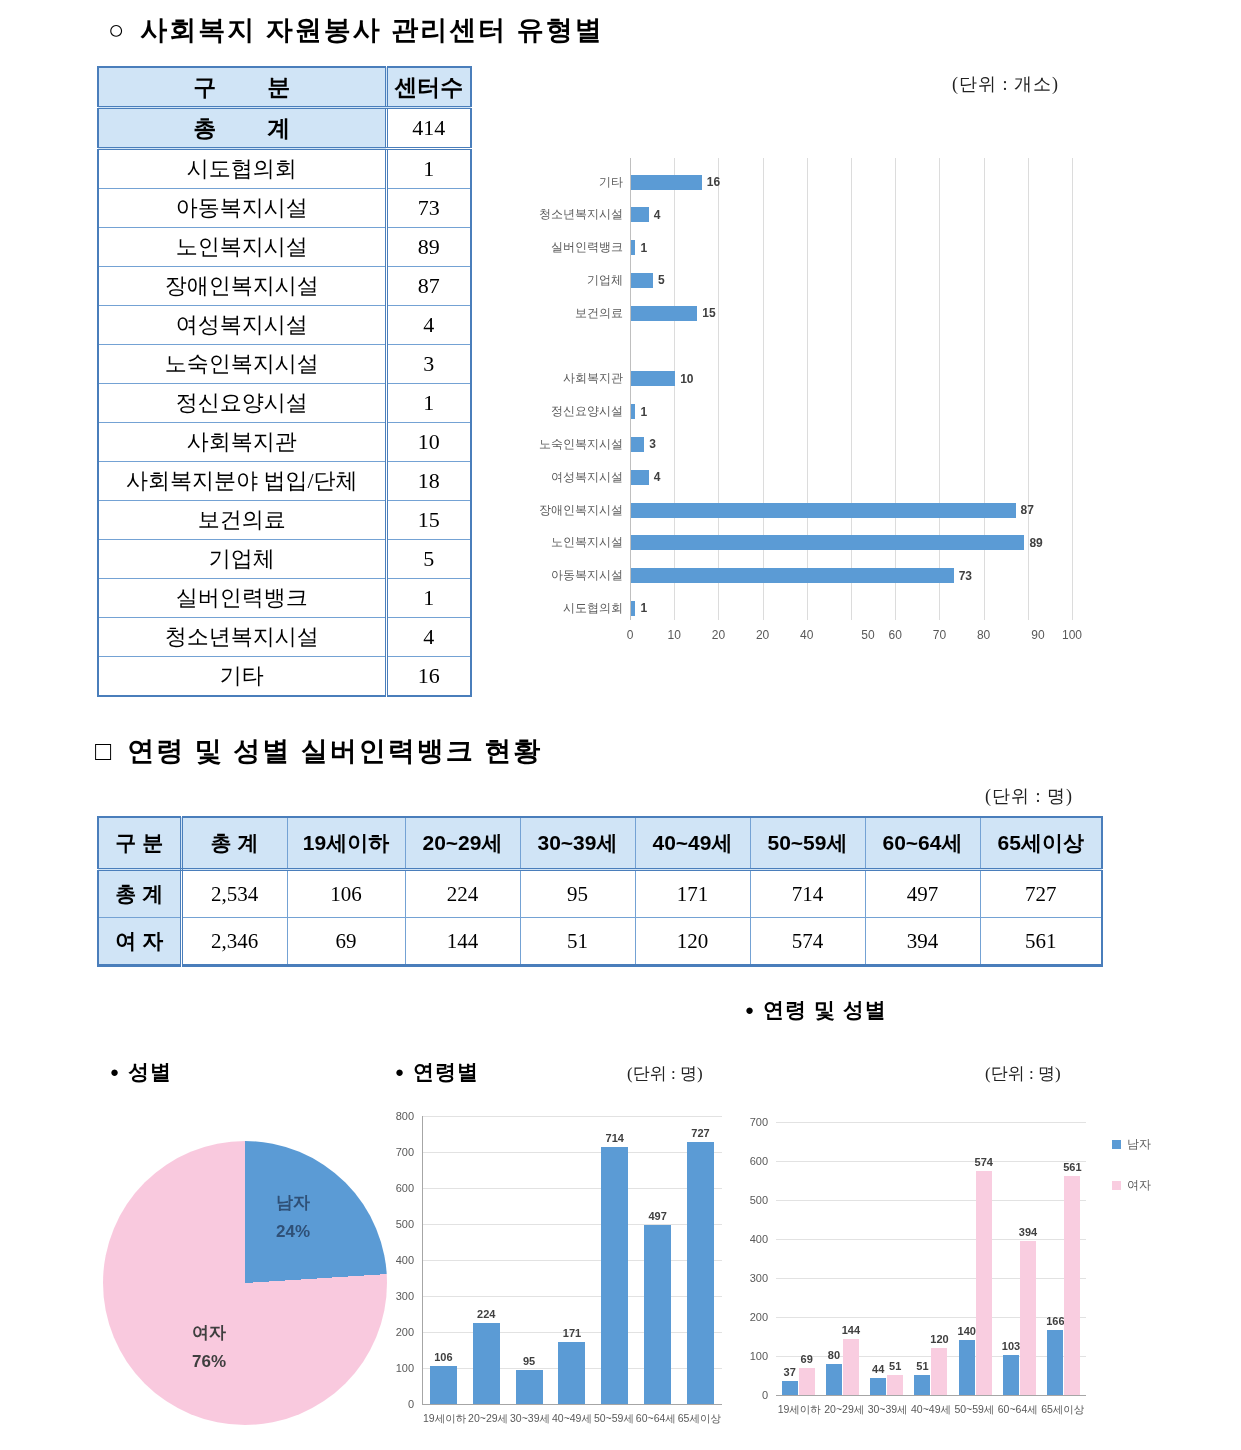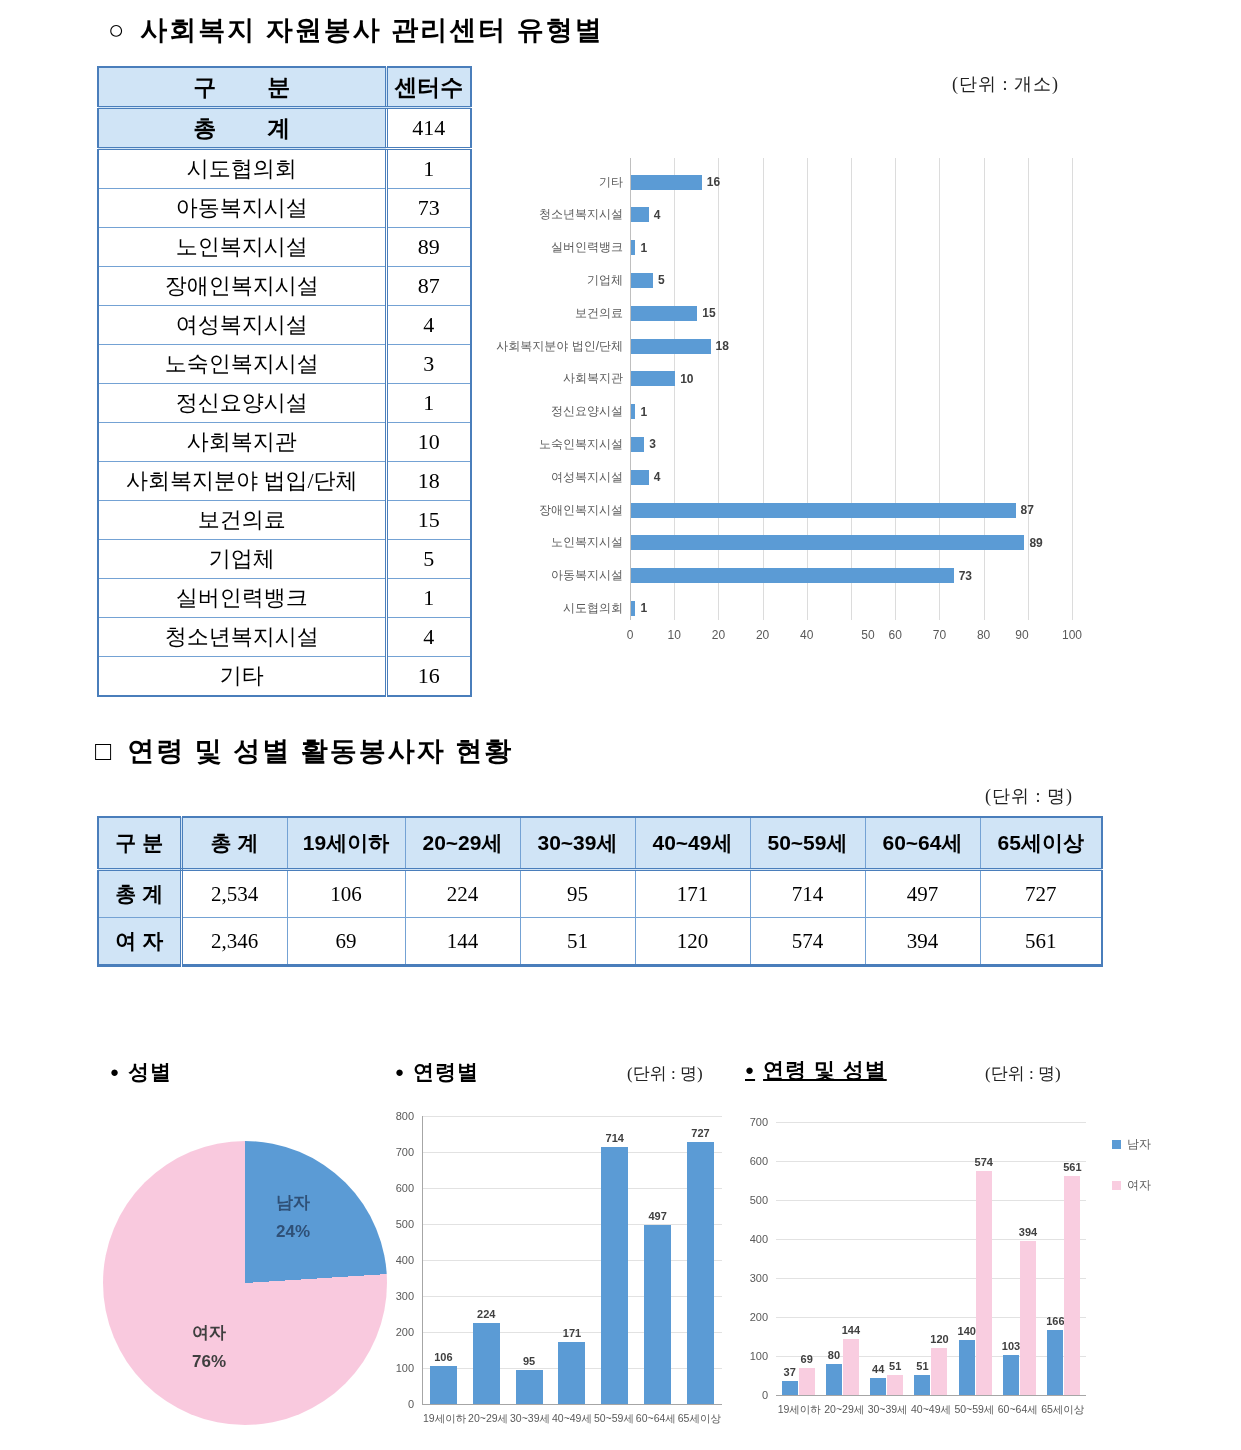--- a/index.html
+++ b/index.html
@@ -166,21 +166,21 @@
       <span class="c1tick" style="left: 311.8px;">40</span>
       <div class="c1grid" style="left: 356px;"></div>
       <span class="c1tick" style="left: 356px; margin-left: 17px;">50</span>
       <div class="c1grid" style="left: 400.2px;"></div>
       <span class="c1tick" style="left: 400.2px;">60</span>
       <div class="c1grid" style="left: 444.4px;"></div>
       <span class="c1tick" style="left: 444.4px;">70</span>
       <div class="c1grid" style="left: 488.6px;"></div>
       <span class="c1tick" style="left: 488.6px;">80</span>
       <div class="c1grid" style="left: 532.8px;"></div>
-      <span class="c1tick" style="left: 527px;">90</span>
+      <span class="c1tick" style="left: 543px;">90</span>
       <div class="c1grid" style="left: 577px;"></div>
       <span class="c1tick" style="left: 577px;">100</span>
       <div class="c1row" style="top: 26px;">
         <span class="c1lab">기타</span>
         <div class="c1bar" style="width: 70.72px; background: rgb(91, 155, 213);"></div>
         <span class="c1val">16</span>
       </div>
       <div class="c1row" style="top: 58.8px;">
         <span class="c1lab">청소년복지시설</span>
         <div class="c1bar" style="width: 17.68px; background: rgb(91, 155, 213);"></div>
@@ -194,25 +194,20 @@
       <div class="c1row" style="top: 124.4px;">
         <span class="c1lab">기업체</span>
         <div class="c1bar" style="width: 22.1px; background: rgb(91, 155, 213);"></div>
         <span class="c1val">5</span>
       </div>
       <div class="c1row" style="top: 157.2px;">
         <span class="c1lab">보건의료</span>
         <div class="c1bar" style="width: 66.3px; background: rgb(91, 155, 213);"></div>
         <span class="c1val">15</span>
       </div>
-      <div class="c1row" style="top: 190px;">
-        <span class="c1lab">사회복지분야 법인/단체</span>
-        <div class="c1bar" style="width: 79.56px; background: rgb(91, 155, 213);"></div>
-        <span class="c1val">18</span>
-      </div>
       <div class="c1row" style="top: 222.8px;">
         <span class="c1lab">사회복지관</span>
         <div class="c1bar" style="width: 44.2px; background: rgb(91, 155, 213);"></div>
         <span class="c1val">10</span>
       </div>
       <div class="c1row" style="top: 255.6px;">
         <span class="c1lab">정신요양시설</span>
         <div class="c1bar" style="width: 4.42px; background: rgb(91, 155, 213);"></div>
         <span class="c1val">1</span>
       </div>
@@ -241,21 +236,21 @@
         <div class="c1bar" style="width: 322.66px; background: rgb(91, 155, 213);"></div>
         <span class="c1val">73</span>
       </div>
       <div class="c1row" style="top: 452.4px;">
         <span class="c1lab">시도협의회</span>
         <div class="c1bar" style="width: 4.42px; background: rgb(91, 155, 213);"></div>
         <span class="c1val">1</span>
       </div>
     </div>
 
-  <div class="sec-title" style="left:95px;top:733px;"><span class="mk">□</span><span>연령 및 성별 활동봉사자 현황</span></div>
+  <div class="sec-title" style="left:95px;top:733px;"><span class="mk">□</span><span>연령 및 성별 실버인력뱅크 현황</span></div>
 
   <div class="unit-note" style="left:985px;top:784px;">(단위 : 명)</div>
 
   <table class="t2">
     <colgroup>
         <col style="width:83px">
         <col style="width:106px">
         <col style="width:118px">
         <col style="width:115px">
         <col style="width:115px">
@@ -297,21 +292,21 @@
           <td>574</td>
           <td>394</td>
           <td>561</td>
         </tr>
       </tbody>
   </table>
 
   <div class="mini-title" style="left:110px;top:1058px;"><span class="mk">●</span><span>성별</span></div>
   <div class="mini-title" style="left:395px;top:1058px;"><span class="mk">●</span><span>연령별</span></div>
   <div class="mini-unit" style="left:627px;top:1062px;">(단위 : 명)</div>
-  <div class="mini-title" style="left:745px;top:1056px;text-decoration:underline;"><span class="mk">●</span><span>연령 및 성별</span></div>
+  <div class="mini-title" style="left:745px;top:996px;"><span class="mk">●</span><span>연령 및 성별</span></div>
   <div class="mini-unit" style="left:985px;top:1062px;">(단위 : 명)</div>
 
   <div class="pie-wrap">
     <div class="pie" id="pie" style="background: conic-gradient(rgb(91, 155, 213) 0deg, rgb(91, 155, 213) 24%, rgb(249, 201, 222) 24%, rgb(249, 201, 222) 100%);"></div>
     <div class="pie-lab" id="pieLabM" style="left: 150px; top: 48px; width: 80px; color: rgb(47, 80, 119);">
         <div>남자</div>
         <div>24%</div>
       </div>
     <div class="pie-lab" id="pieLabF" style="left: 66px; top: 178px; width: 80px; color: rgb(63, 63, 63);">
         <div>여자</div>

